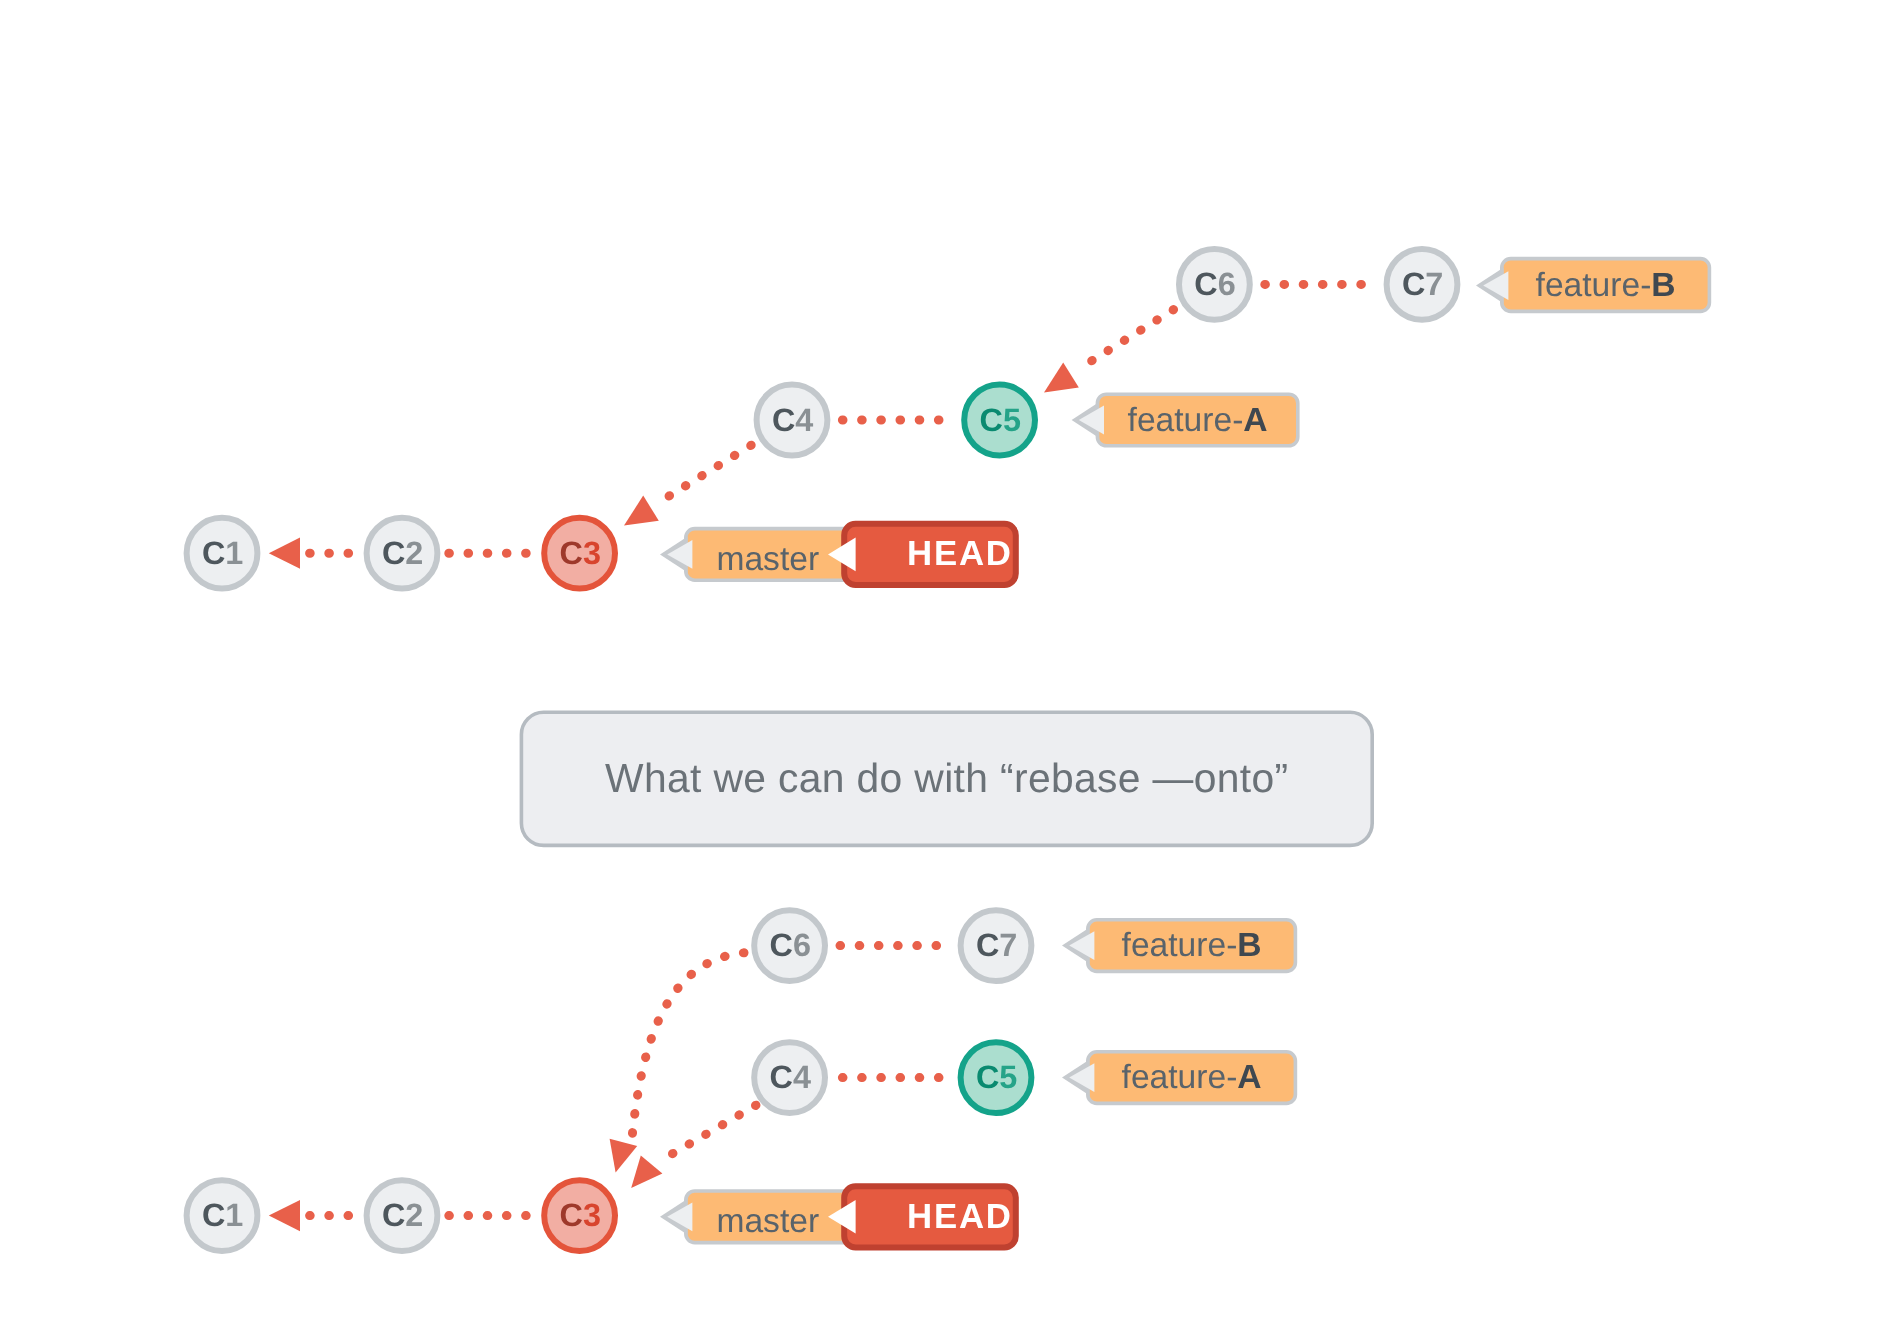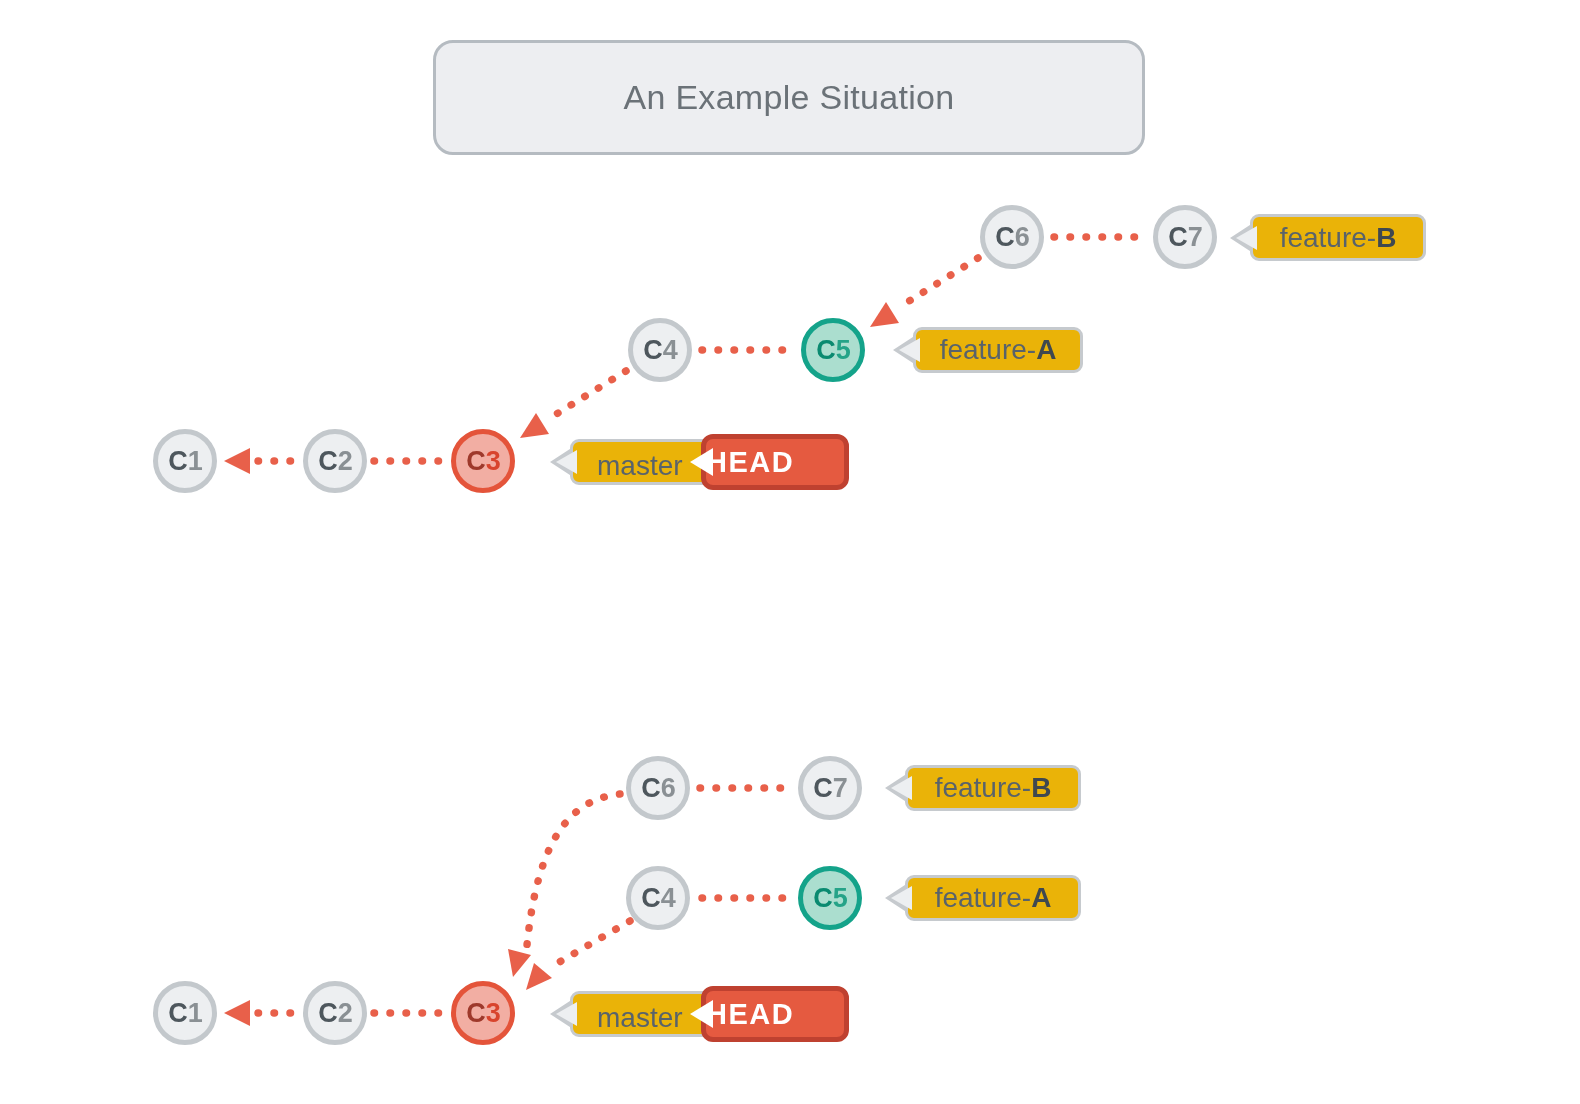--- a/index.html
+++ b/index.html
@@ -26,41 +26,41 @@
   .node.gray{background:#EDEFF1;border-color:#C3C8CC;}
   .node.gray .l{color:#4E575D;} .node.gray .d{color:#8A9094;}
   .node.teal{background:#ABDECF;border-color:#14A38A;}
   .node.teal .l{color:#0A8A70;} .node.teal .d{color:#25A388;}
   .node.red{background:#F2AEA3;border-color:#E4543A;}
   .node.red .l{color:#9E392B;} .node.red .d{color:#D8442D;}
   .node .d{margin-left:1px;}
 
   
   .tag{
-    position:absolute;background:#eab308;border:3px solid #C6CACE;border-radius:9px;
+    position:absolute;background:#fdba74;border:3px solid #C6CACE;border-radius:9px;
     box-sizing:border-box;display:flex;align-items:center;justify-content:center;
     color:#59636B;font-size:28px;z-index:1;
   }
   .tag .b{font-weight:700;color:#3F4850;}
   .tag::before{
     content:"";position:absolute;right:100%;top:50%;margin-top:-15px;width:0;height:0;
     border-style:solid;border-color:transparent;border-width:15px 23px 15px 0;
     border-right-color:#C6CACE;
   }
   .tag::after{
     content:"";position:absolute;right:100%;top:50%;margin-top:-12px;margin-right:-4px;
     width:0;height:0;border-style:solid;border-color:transparent;
     border-width:12px 21px 12px 0;border-right-color:#EDEFF1;
   }
   .tag.master{justify-content:flex-start;padding-left:24px;align-items:flex-end;}
 
   
   .head{
     position:absolute;background:#E55A40;border:5px solid #BF4130;border-radius:12px;
-    box-sizing:border-box;display:flex;align-items:center;justify-content:flex-start;
+    box-sizing:border-box;display:flex;align-items:center;justify-content:flex-end;
     color:#FFFFFF;font-size:29px;font-weight:700;letter-spacing:1.5px;z-index:2;
   }
   .head::before{
     content:"";position:absolute;right:100%;top:50%;margin-top:-14px;margin-right:-7px;
     width:0;height:0;border-style:solid;border-color:transparent;
     border-width:14px 23px 14px 0;border-right-color:#FFFFFF;
   }
 </style>
 </head>
 <body>
@@ -89,23 +89,20 @@
       <path d="M620,794 C560,800 536,858 527,945"></path>
       <path d="M630,921 L556,964"></path>
     </g>
     <g fill="#E8604A">
       <polygon points="224,1013 250,1000 250,1026"></polygon>
       <polygon points="513,977 508,949 531,955"></polygon>
       <polygon points="526,990 534,963 552,978"></polygon>
     </g>
   </svg>
 
-  <div class="title-box" style="left:433px;top:40px;width:712px;height:115px;">
-    <span>An Example Situation</span>
-  </div>
 
   <div class="node gray" style="left:980px;top:205px;">
     <span class="l">C</span>
       <span class="d">6</span>
   </div>
   <div class="node gray" style="left:1153px;top:205px;">
     <span class="l">C</span>
       <span class="d">7</span>
   </div>
   <div class="tag" style="left:1250px;top:214px;width:176px;height:47px;">
@@ -138,20 +135,23 @@
     <span class="l">C</span>
       <span class="d">3</span>
   </div>
   <div class="tag master" style="left:570px;top:439px;width:150px;height:46px;">
     <span>master</span>
   </div>
   <div class="head" style="left:701px;top:434px;width:148px;height:56px;">
     <span>HEAD</span>
   </div>
 
+  <div class="title-box" style="left:433px;top:592px;width:712px;height:114px;">
+    <span>What we can do with “rebase —onto”</span>
+  </div>
 
   <div class="node gray" style="left:626px;top:756px;">
     <span class="l">C</span>
       <span class="d">6</span>
   </div>
   <div class="node gray" style="left:798px;top:756px;">
     <span class="l">C</span>
       <span class="d">7</span>
   </div>
   <div class="tag" style="left:905px;top:765px;width:176px;height:46px;">

